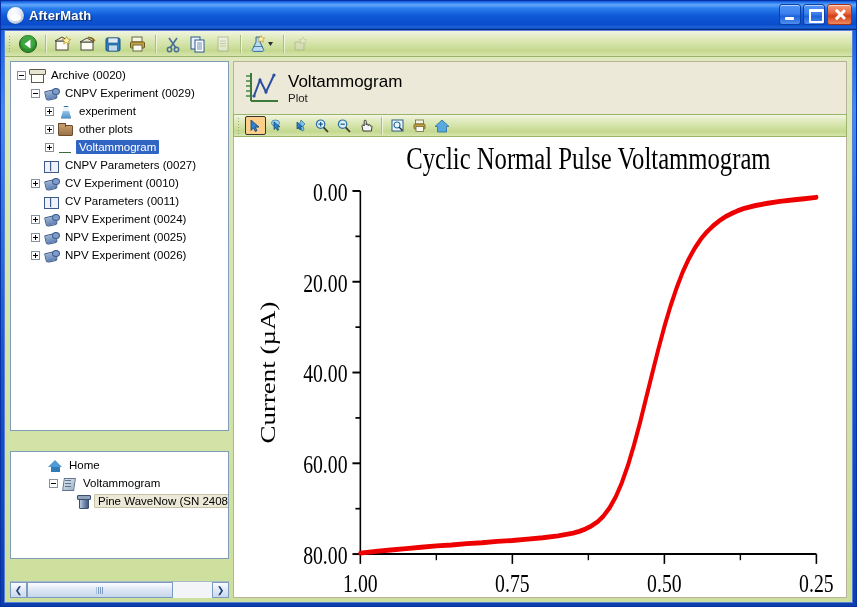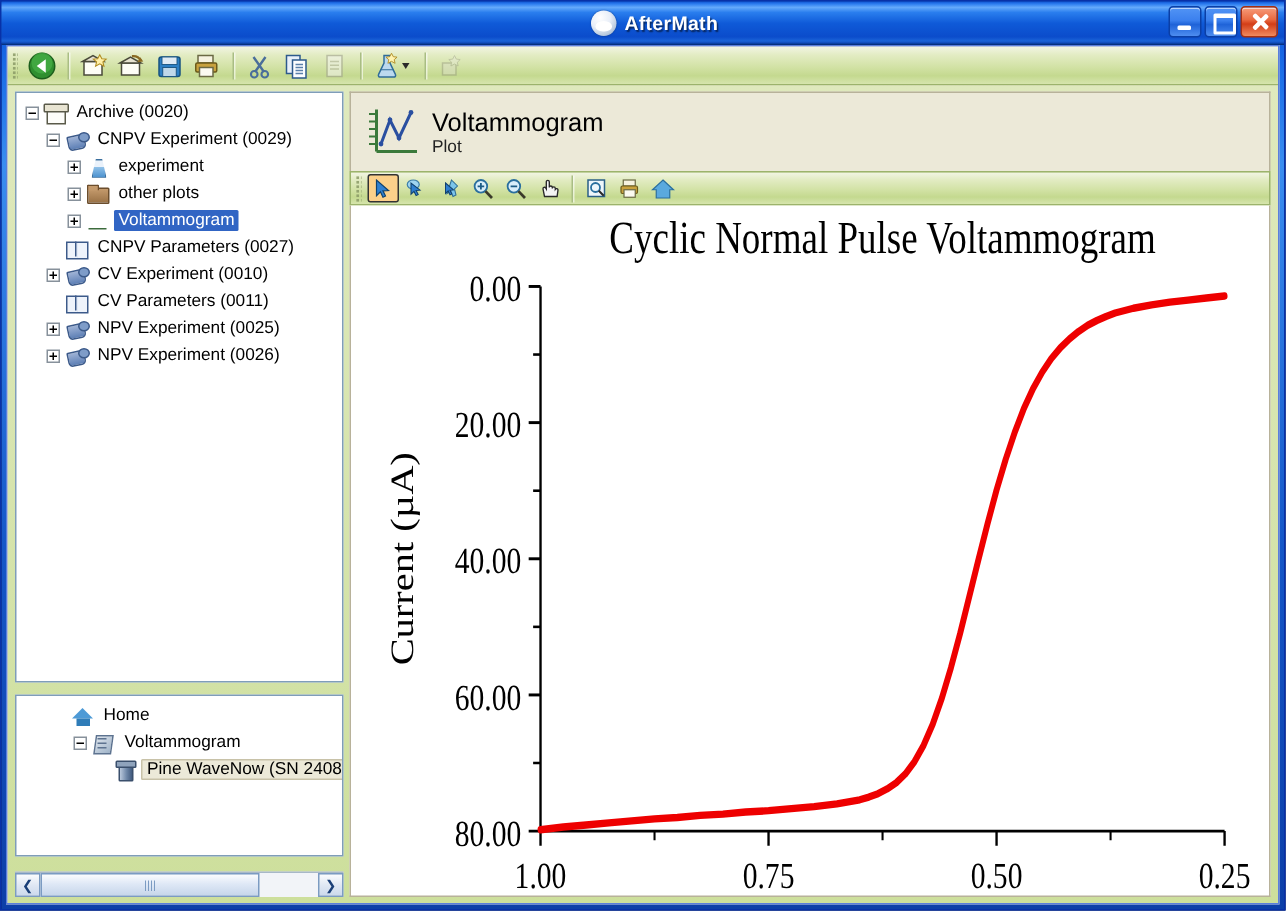--- a/index.html
+++ b/index.html
@@ -17,26 +17,25 @@
     background: linear-gradient(to bottom, #0a50d8 0%, #1c6fe8 8%, #3a8ef0 18%, #1557c8 60%, #0d3fa8 100%);
     border: 1px solid #0831a8;
     display: flex; flex-direction: column;
   }
 
   
   #titlebar {
     height: 29px; flex: 0 0 29px;
     position: relative;
     display: flex; align-items: center;
-    padding-left: 16px;
+    padding-left: 6px;
     background: linear-gradient(to bottom,
        #0f55d4 0%, #2d7df0 6%, #64a9fb 14%, #2a7eee 26%,
        #0f5ad8 52%, #0b4ccb 84%, #1a63d8 94%, #0d43b0 100%);
     border-bottom: 1px solid #06307f;
-    justify-content: center;
   }
   #app-logo {
     width: 17px; height: 17px; flex: 0 0 17px;
     border-radius: 50%;
     background: radial-gradient(circle at 35% 28%, #ffffff 0%, #e8eef8 42%, #b9cade 72%, #7e95b4 100%);
     position: relative; margin-right: 5px;
     box-shadow: 0 0 1px #042a6e;
   }
   #app-logo::after {
     content:""; position:absolute; left:3px; top:7px;
@@ -122,21 +121,21 @@
             box-shadow: 1px 0 0 rgba(255,255,255,.6); }
 
   
   #body { flex: 1 1 auto; display: flex; min-height: 0;
           background: linear-gradient(to bottom, #dfe9bd, #cddf9c); }
 
   
   #leftcol {
     width: 228px; flex: 0 0 228px;
     display: flex; flex-direction: column;
-    padding: 4px 4px 4px 5px; gap: 8px;
+    padding: 4px 4px 4px 5px; gap: 20px;
   }
   .panel {
     background: #fff;
     border: 1px solid #7f9db9;
     overflow: hidden; position: relative;
   }
   #tree-panel { flex: 1 1 auto; min-height: 0; padding: 4px 2px; }
   #nav-panel  { flex: 0 0 108px; padding: 4px 20px; }
 
   
@@ -460,20 +459,26 @@
                 <div class="indent" style="width: 14px;"></div>
                 <div class="tog plus"></div>
                 <div class="ic ic-exp"></div>
                 <span class="tlabel">CV Experiment (0010)</span>
               </div>
               <div class="trow">
                 <div class="indent" style="width: 14px;"></div>
                 <div class="tog none"></div>
                 <div class="ic ic-book"></div>
                 <span class="tlabel">CV Parameters (0011)</span>
+              </div>
+              <div class="trow">
+                <div class="indent" style="width: 14px;"></div>
+                <div class="tog plus"></div>
+                <div class="ic ic-exp"></div>
+                <span class="tlabel">NPV Experiment (0024)</span>
               </div>
               <div class="trow">
                 <div class="indent" style="width: 14px;"></div>
                 <div class="tog plus"></div>
                 <div class="ic ic-exp"></div>
                 <span class="tlabel">NPV Experiment (0025)</span>
               </div>
               <div class="trow">
                 <div class="indent" style="width: 14px;"></div>
                 <div class="tog plus"></div>

